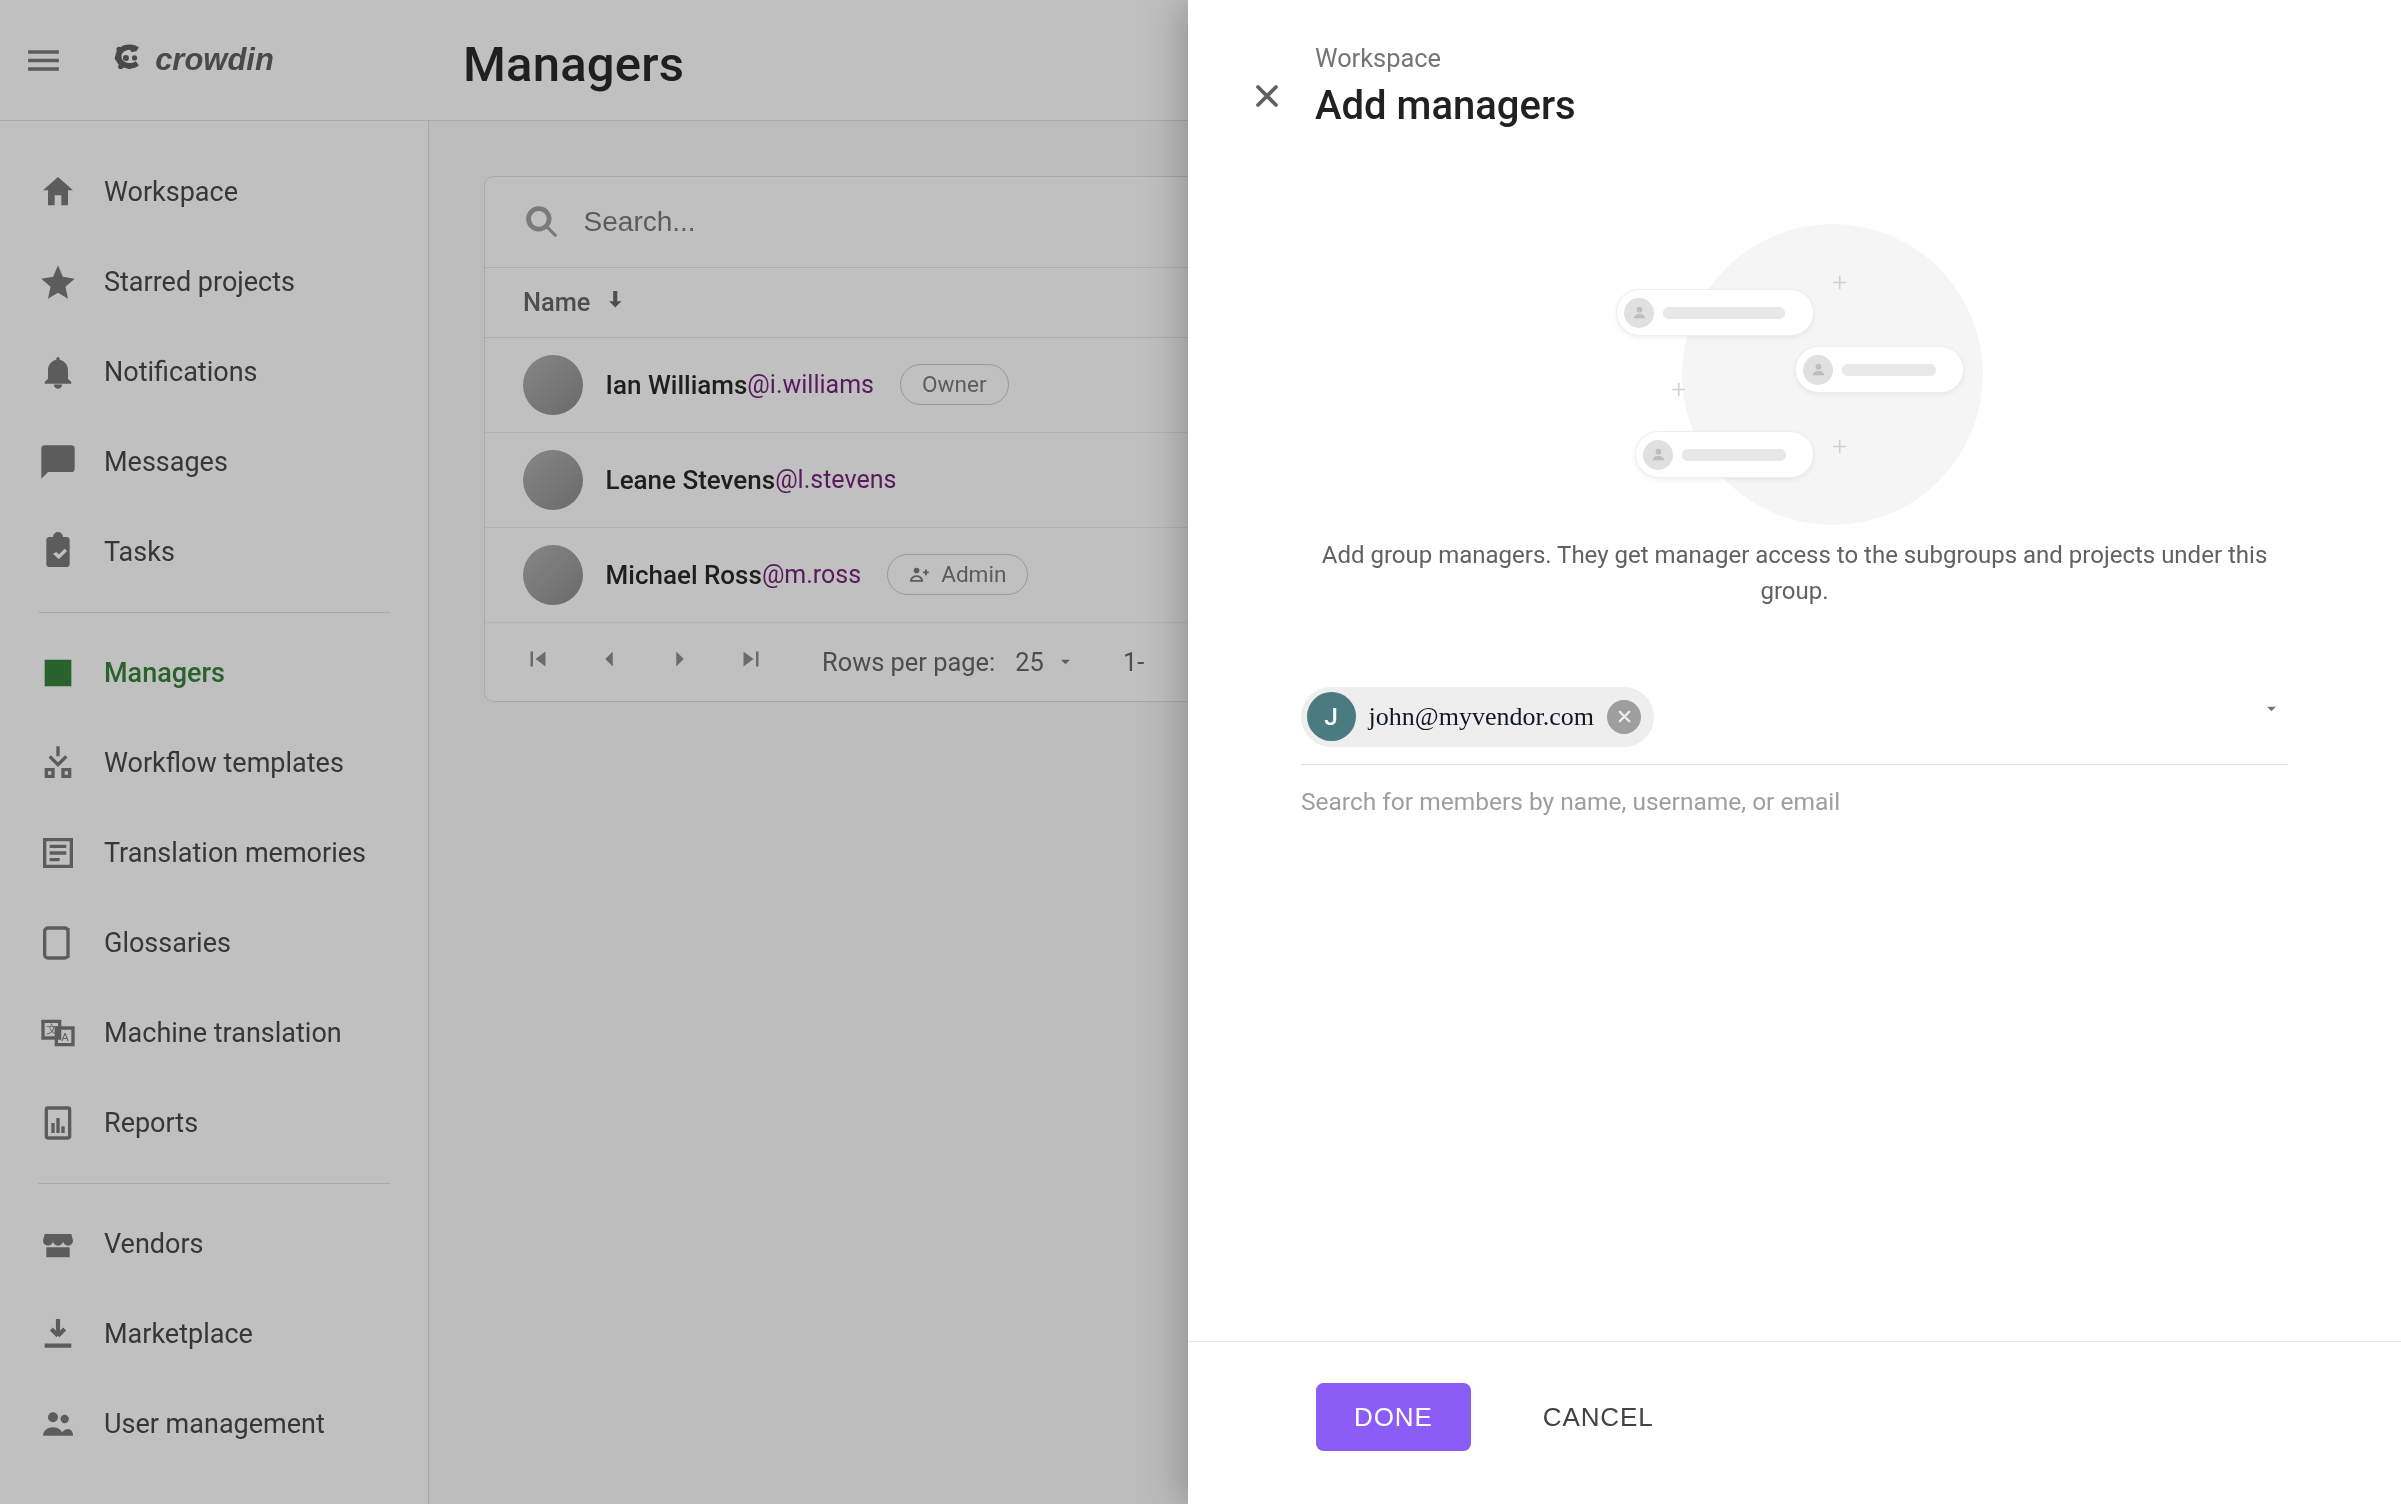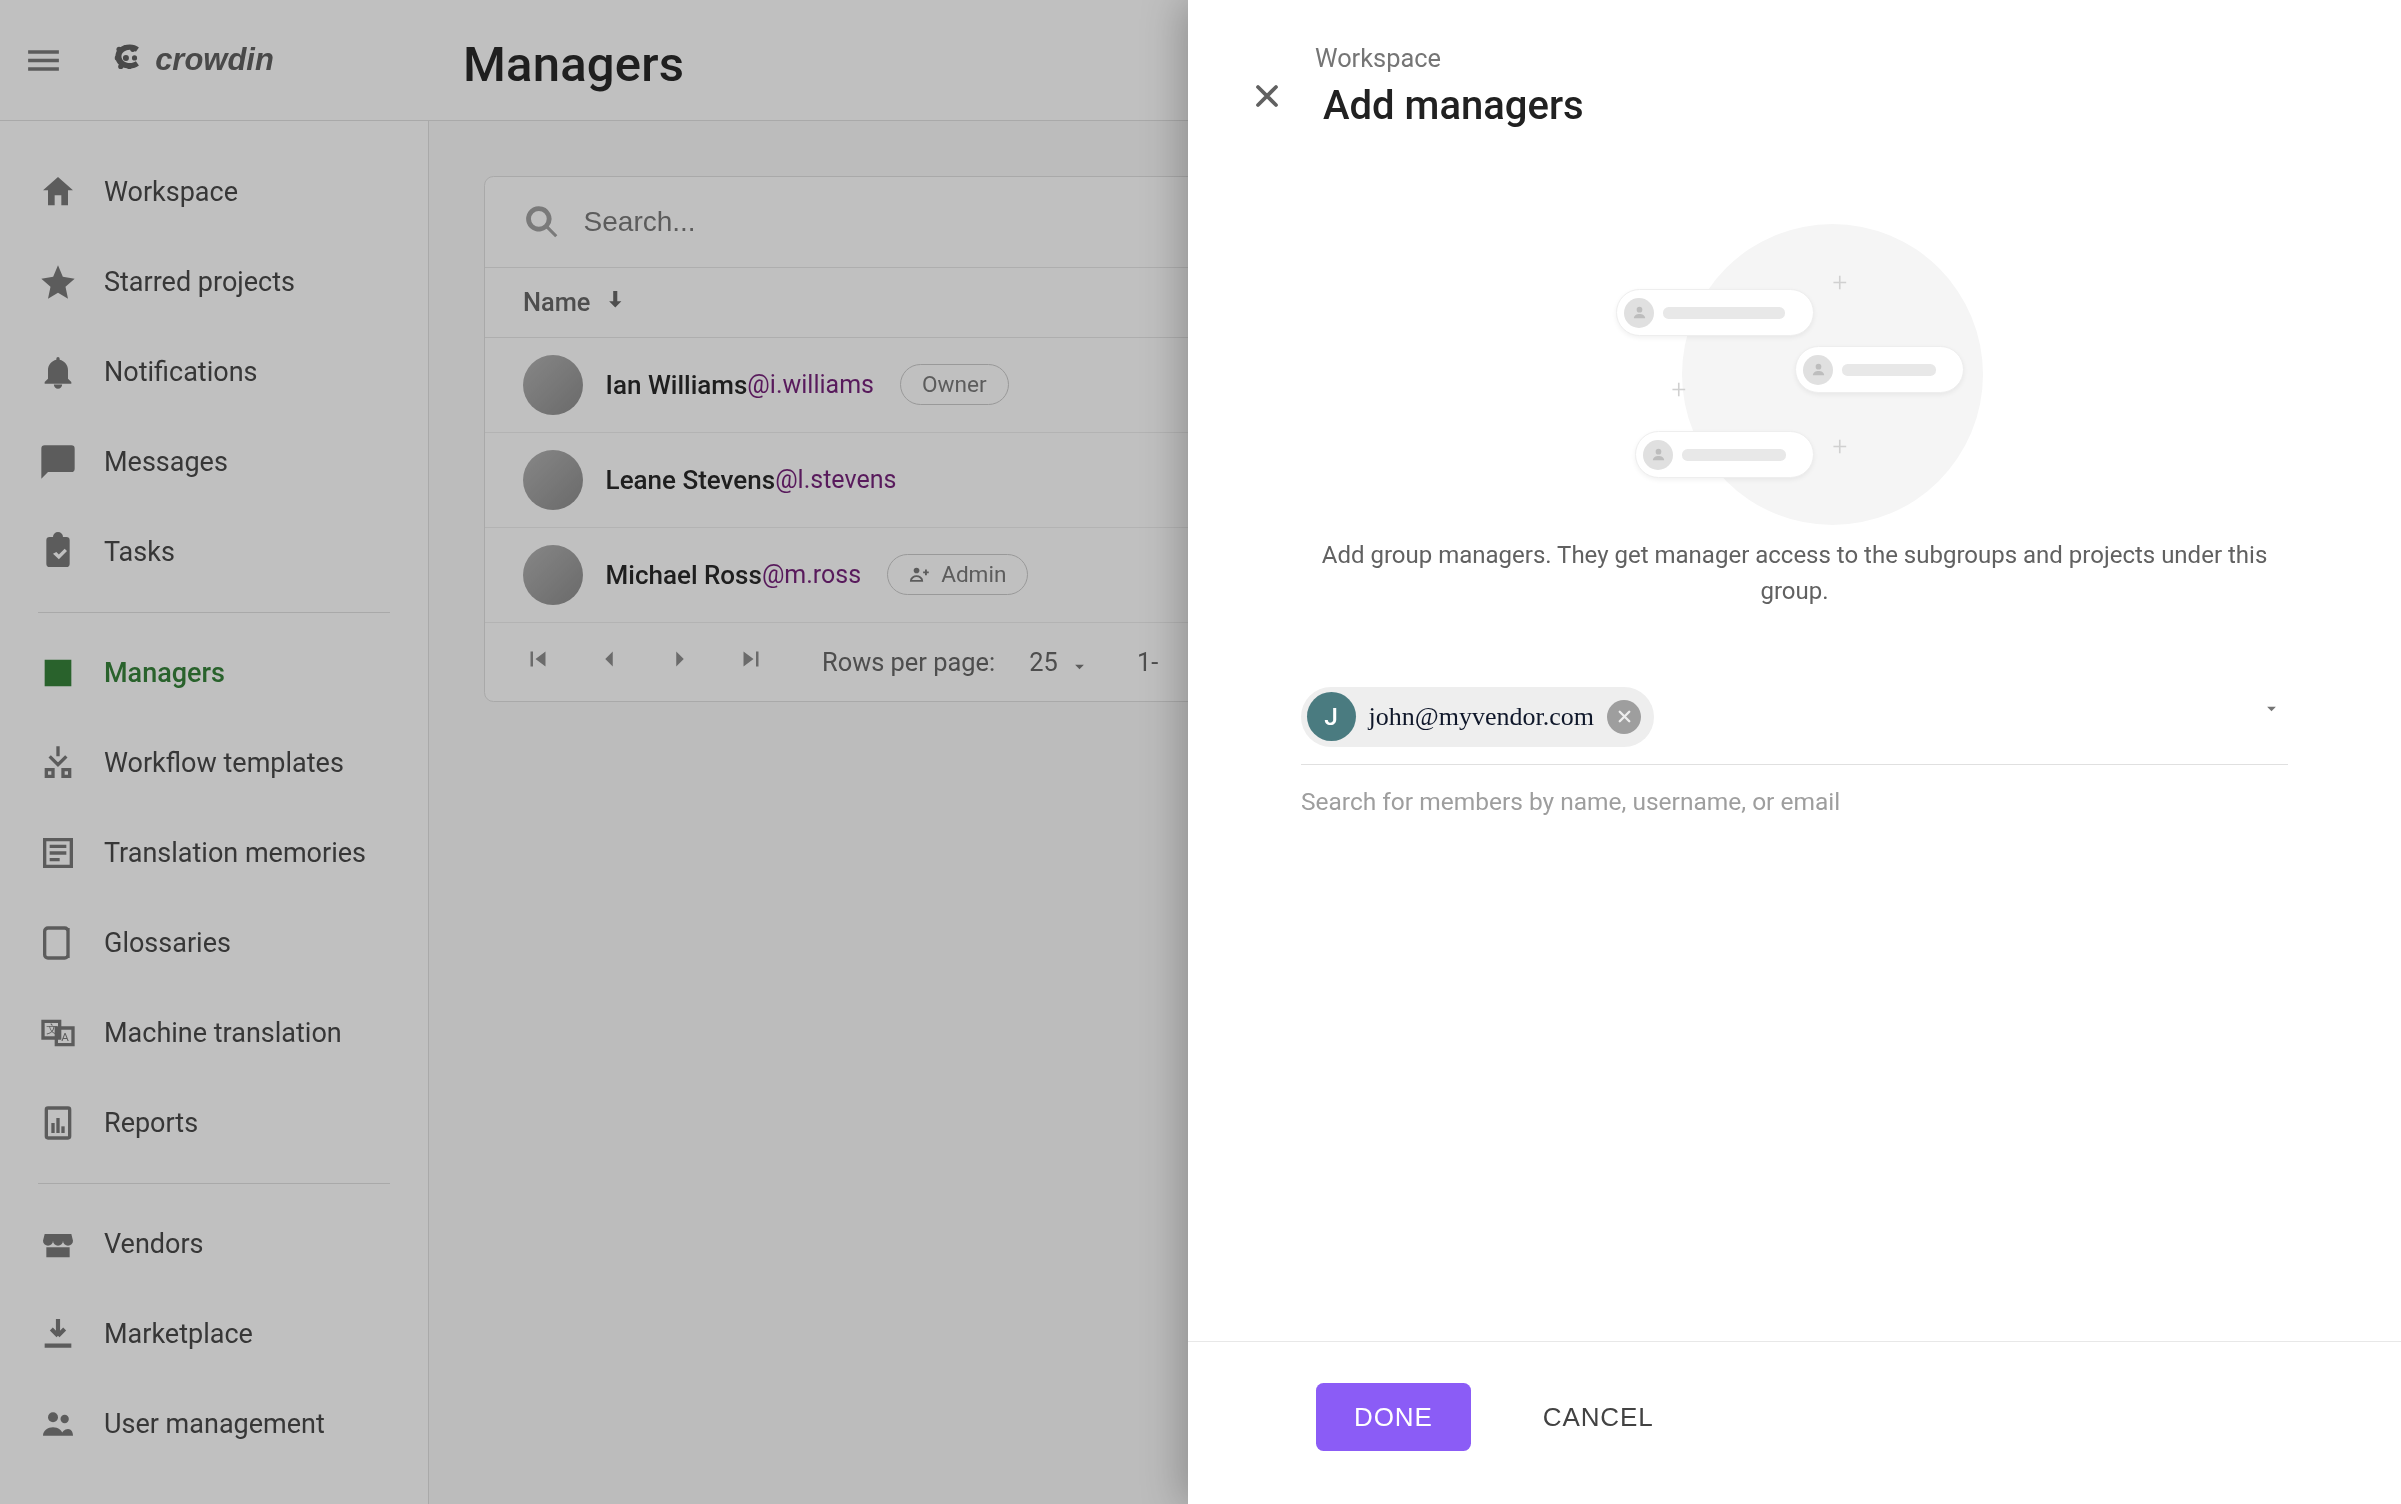--- a/index.html
+++ b/index.html
@@ -40,31 +40,31 @@
   .avatar { width: 60px; height: 60px; border-radius: 50%; background: linear-gradient(135deg,#b0b0b0,#888); margin-right: 22.6px; flex-shrink: 0; }
   .row-names { display: flex; }
   .row-name { font-size: 26px; color: #212121; font-weight: 500; }
   .row-handle { font-size: 25px; color: #701a75; }
   .badge { margin-left: 26px; border: 1.4px solid #c9c9c9; border-radius: 24.5px; padding: 5.6px 21px; font-size: 22.6px; color: #757575; display: flex; align-items: center; gap: 9.4px; }
   .badge svg { width: 22.6px; height: 22.6px; fill: #757575; }
 
   .pager { display: flex; align-items: center; padding: 21px 38px; font-size: 25.4px; color: #616161; }
   .pager .nav { display: flex; gap: 41px; margin-right: 56px; }
   .pager .nav svg { width: 30px; height: 30px; fill: #8a8a8a; }
-  .pager .rpp-select { margin-left: 34px; display: flex; align-items: flex-end; gap: 11.3px; }
+  .pager .rpp-select { margin-left: 20px; display: flex; align-items: center; gap: 11.3px; }
   .pager .rpp-select svg { width: 21px; height: 21px; fill: #757575; }
 
   
   .sheet { position: absolute; top: 0; right: 0; bottom: 0; width: 1213px; background: #fff; box-shadow: -5.6px 0 38px rgba(0,0,0,0.25); display: flex; flex-direction: column; }
   .sheet-head { padding: 43px 56px 38px 56px; display: flex; align-items: flex-start; }
   .close-btn { width: 45px; height: 45px; margin-right: 26px; margin-top: 30px; cursor: pointer; display:flex; align-items:center; justify-content:center; }
   .close-btn svg { width: 36px; height: 36px; fill: #616161; }
   .sheet-titles { display: flex; flex-direction: column; }
   .sheet-breadcrumb { font-size: 25.4px; color: #757575; margin-bottom: 9.4px; }
-  .sheet-title { font-size: 40px; color: #212121; font-weight: 500; margin-left: 8px; }
+  .sheet-title { font-size: 40px; color: #212121; font-weight: 500; }
 
   .sheet-body { flex: 1; padding: 47px 113px 0 113px; }
   .illus-wrap { display: flex; justify-content: center; margin-bottom: 41px; }
   .illus { width: 358px; height: 282px; position: relative; }
   .illus .circle { position: absolute; width: 301px; height: 301px; border-radius: 50%; background: #f5f5f5; left: 66px; top: 9.4px; }
   .chip-shape { position: absolute; background: #fff; border: 0.9px solid #eee; border-radius: 38px; display:flex; align-items:center; padding: 7.5px 13px 7.5px 7.5px; box-shadow: 0 1.9px 5.6px rgba(0,0,0,0.06); }
   .chip-shape .av { width: 30px; height: 30px; border-radius: 50%; background: #e0e0e0; margin-right: 9.4px; display:flex; align-items:center; justify-content:center; }
   .chip-shape .av svg { width:17px; height:17px; fill:#bdbdbd; }
   .chip-shape .bar { height: 11.3px; border-radius: 5.6px; background: #e8e8e8; }
   .plus { position: absolute; font-size: 26px; color: #d0d0d0; font-weight: 300; }

